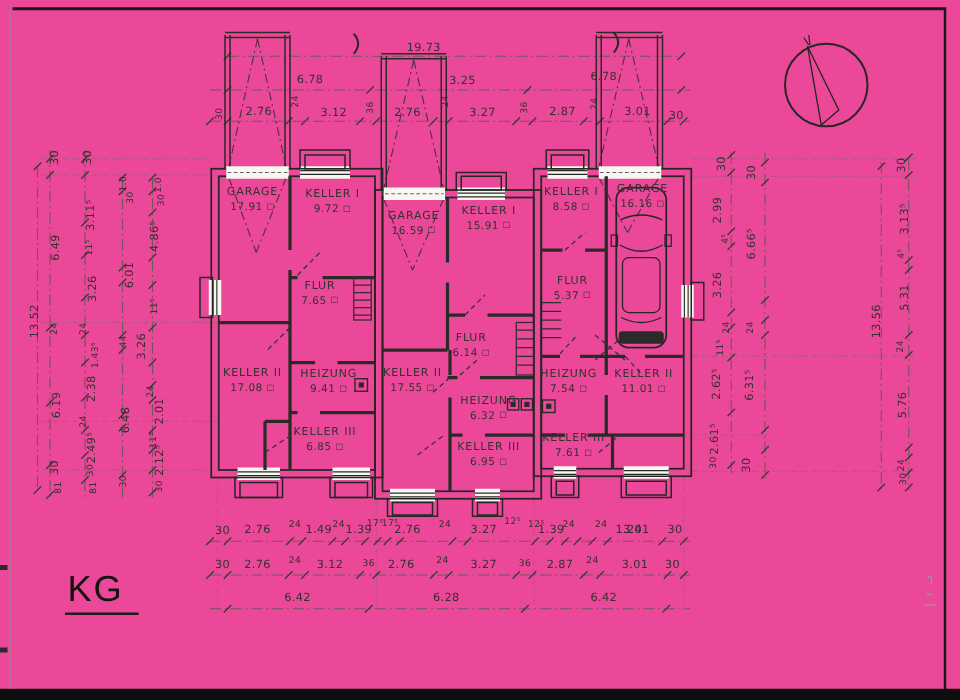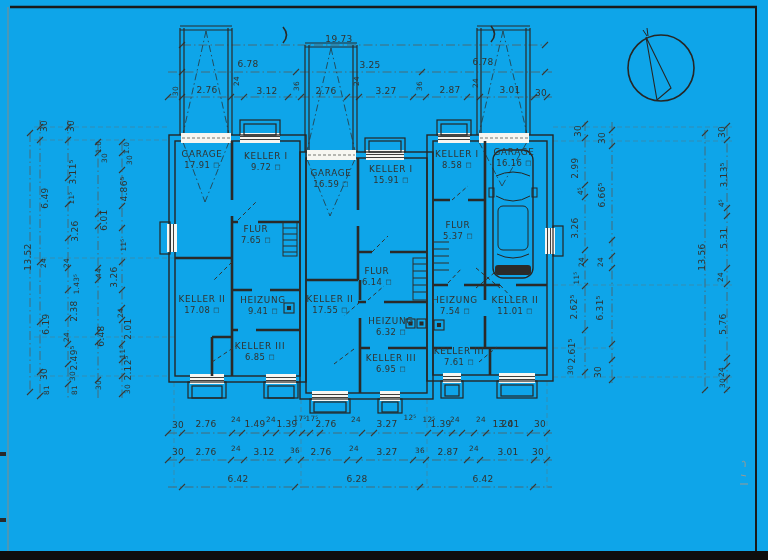--- a/index.html
+++ b/index.html
@@ -1,16 +1,16 @@
 <!DOCTYPE html>
 <html><head>
 <meta charset="utf-8">
 <style>
   html,body{margin:0;padding:0;background:#d8d8d4}
-  #page{position:relative;width:768px;height:560px;background:#0ea5e9;overflow:hidden;
+  #page{position:relative;width:768px;height:560px;background:#ec4899;overflow:hidden;
         font-family:"DejaVu Sans",sans-serif}
   #drawing{position:absolute;left:0;top:0}
   #labels > div{position:absolute;transform:translate(-50%,-50%);white-space:nowrap;color:#32322e}
   #labels > div.rot{transform:translate(-50%,-50%) rotate(-90deg)}
   .dim{font-size:9px;letter-spacing:.3px}
   .dim.small{font-size:7.3px}
   .room{font-size:8.8px;letter-spacing:.7px;text-align:center;line-height:1.3;color:#2c2c28}
   .room .a{display:block;font-size:8.4px;letter-spacing:.4px}
   .room .sq{font-size:6.5px;vertical-align:1px}
   #kg{position:absolute;left:52px;top:456px;font-size:29px;letter-spacing:1.5px;color:#141414;
@@ -331,14 +331,15 @@
       <div class="room" style="left: 391px; top: 327px;"><span>HEIZUNG</span><span class="a">6.32 <span class="sq">□</span></span></div>
       <div class="room" style="left: 391px; top: 364px;"><span>KELLER III</span><span class="a">6.95 <span class="sq">□</span></span></div>
       <div class="room" style="left: 457px; top: 160px;"><span>KELLER I</span><span class="a">8.58 <span class="sq">□</span></span></div>
       <div class="room" style="left: 514px; top: 158px;"><span>GARAGE</span><span class="a">16.16 <span class="sq">□</span></span></div>
       <div class="room" style="left: 458px; top: 231px;"><span>FLUR</span><span class="a">5.37 <span class="sq">□</span></span></div>
       <div class="room" style="left: 455px; top: 306px;"><span>HEIZUNG</span><span class="a">7.54 <span class="sq">□</span></span></div>
       <div class="room" style="left: 515px; top: 306px;"><span>KELLER II</span><span class="a">11.01 <span class="sq">□</span></span></div>
       <div class="room" style="left: 459px; top: 357px;"><span>KELLER III</span><span class="a">7.61 <span class="sq">□</span></span></div>
     </div>
 
+<div id="kg">KG</div>
 
 </div>
 
 </body></html>

